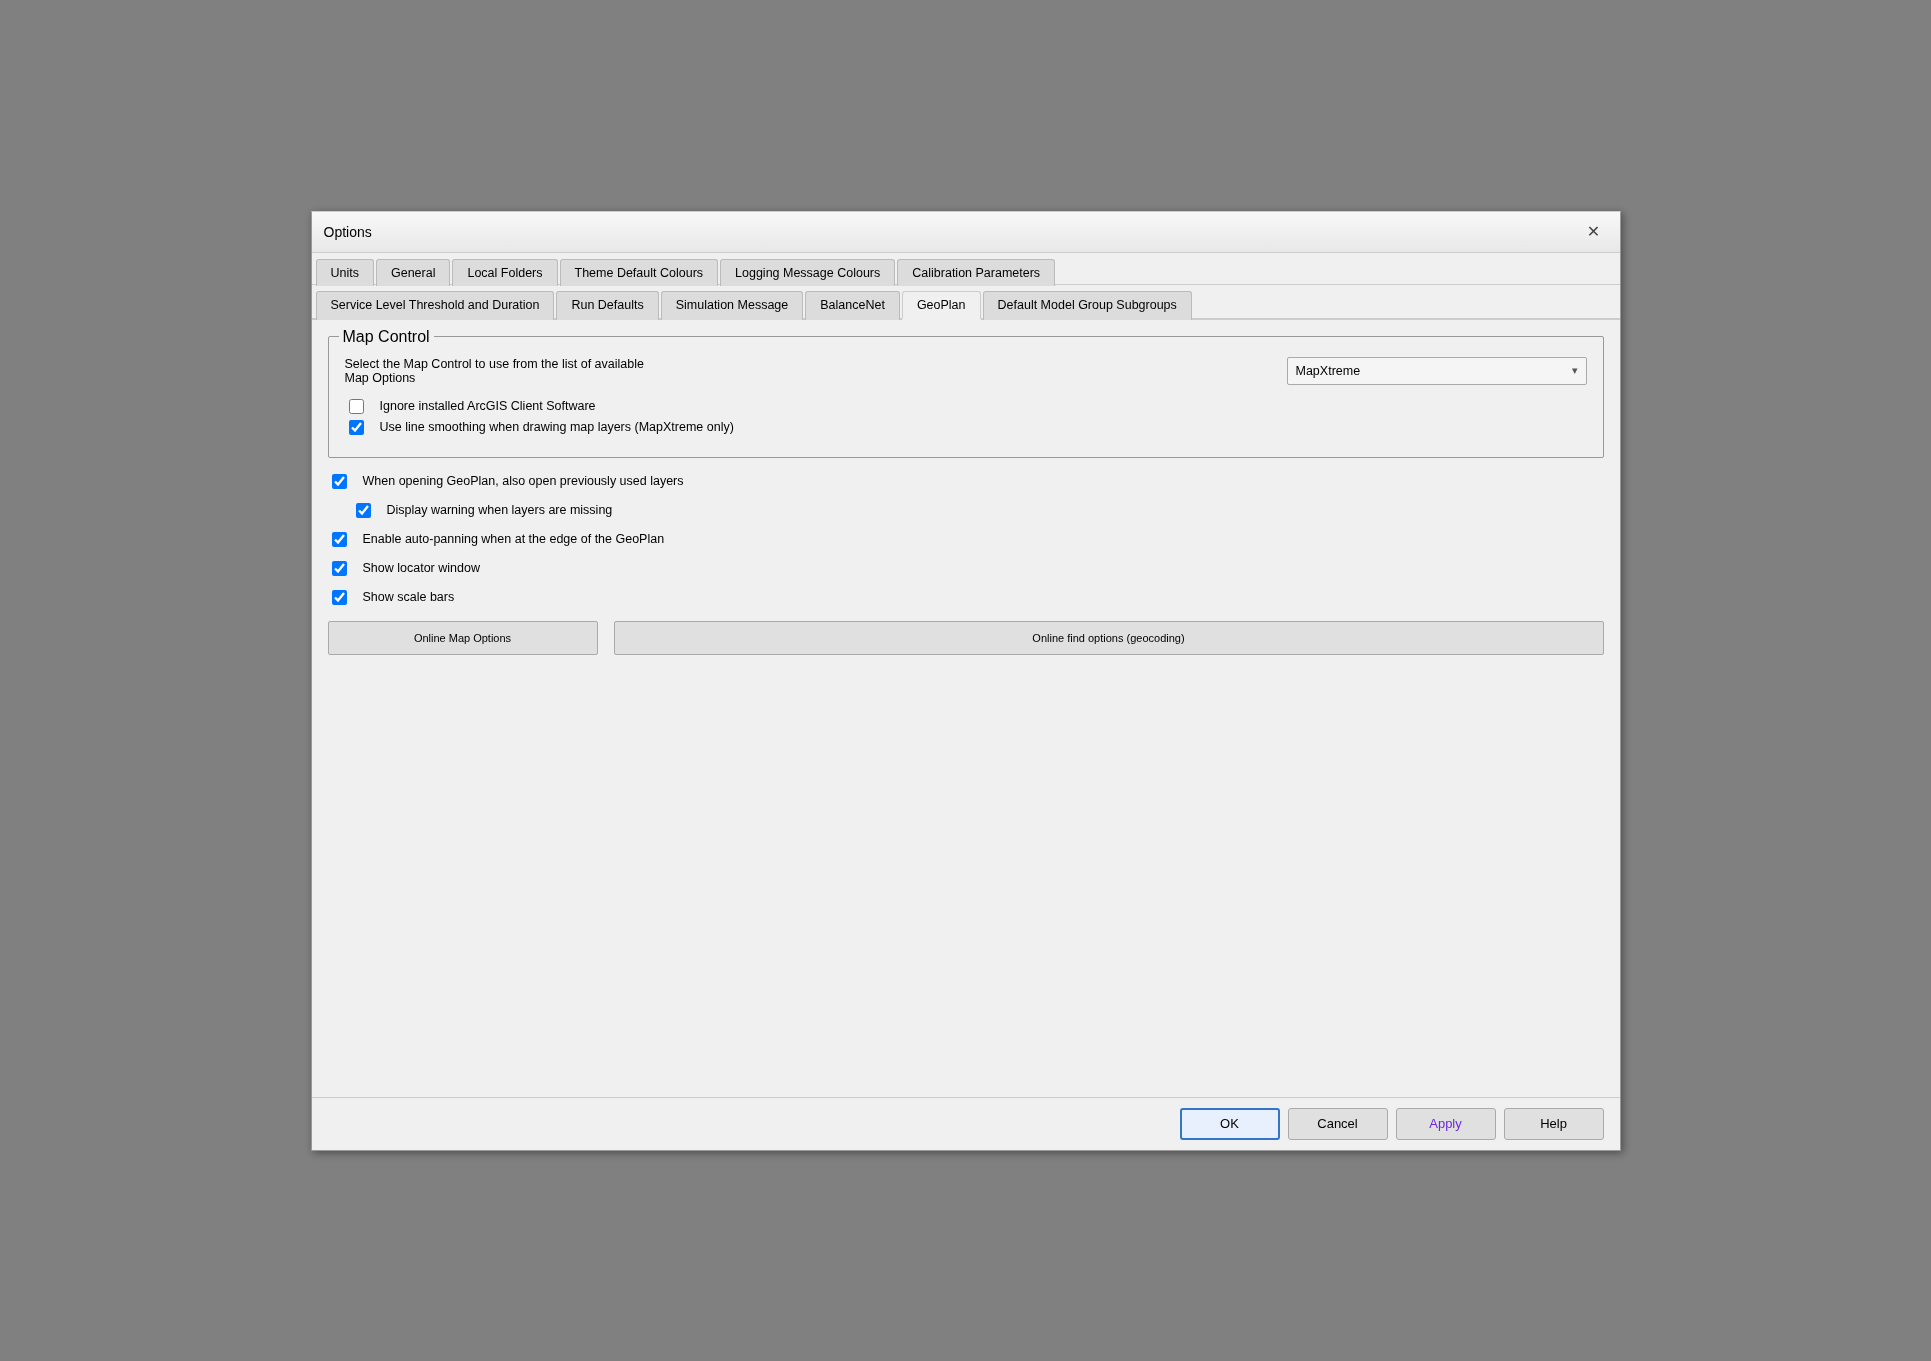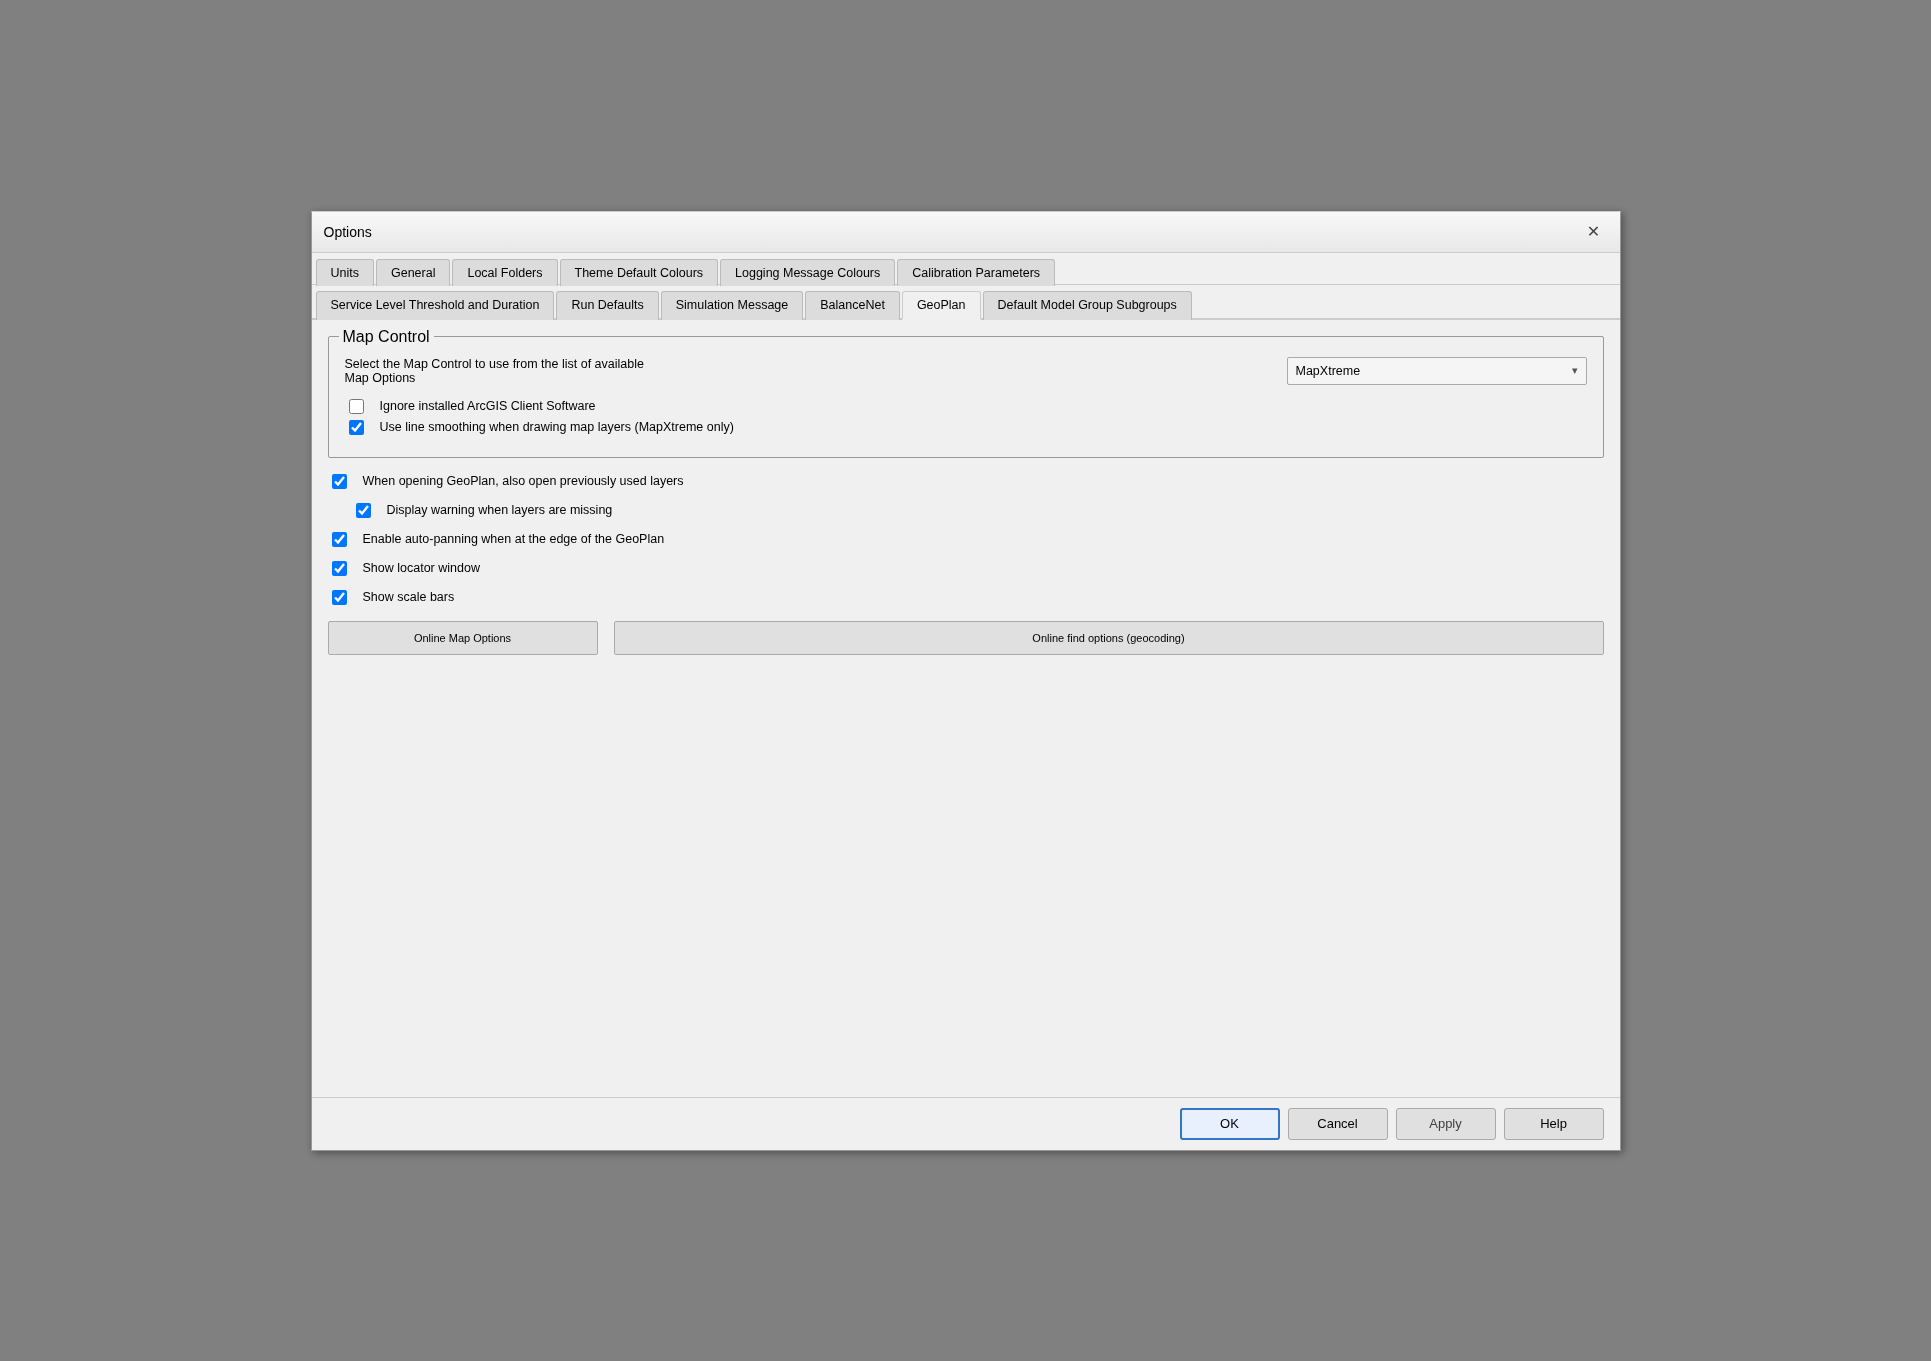--- a/index.html
+++ b/index.html
@@ -189,21 +189,21 @@
       border: 1px solid #aaa;
       border-radius: 3px;
       cursor: pointer;
       font-size: 13px;
     }
     .footer-btn.ok-btn {
       background: #e8f0fe;
       border: 2px solid #3375c8;
     }
     .footer-btn.disabled {
-      color: #404040;
+      color: #6d28d9;
       cursor: default;
     }
   </style>
 </head>
 <body>
 
 <div class="dialog">
 
   <div class="title-bar">
     <span class="title-bar-title">Options</span>

